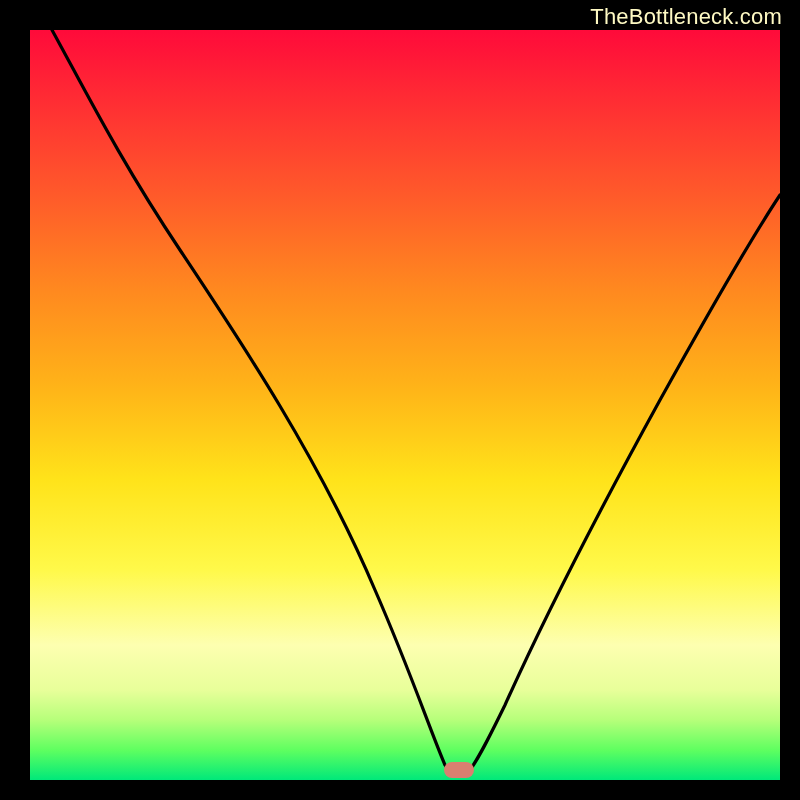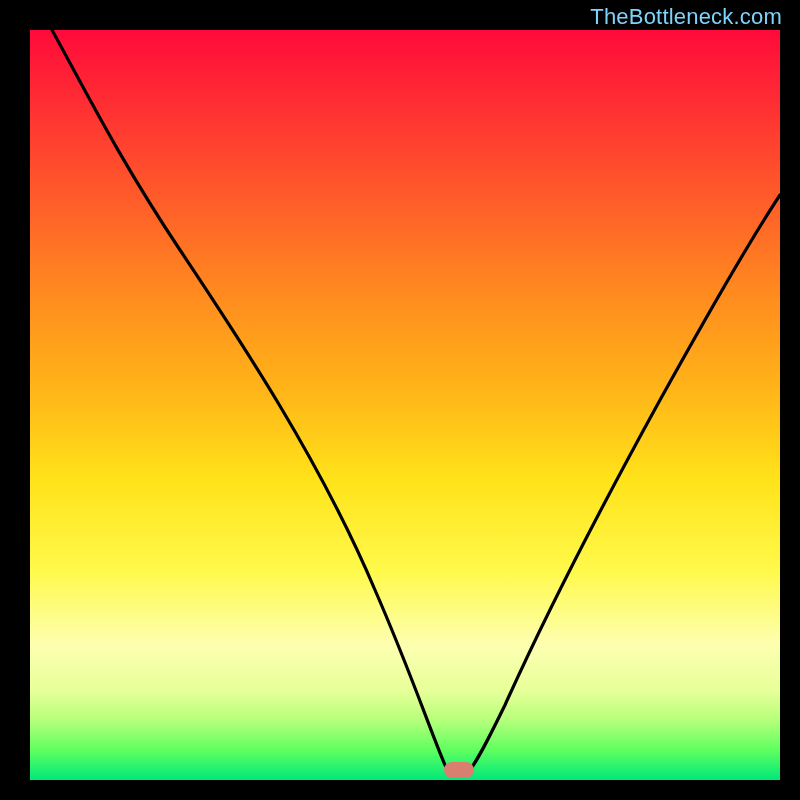--- a/index.html
+++ b/index.html
@@ -37,21 +37,21 @@
       #00e87a 100%
     );
   }
   .watermark {
     position: absolute;
     top: 4px;
     right: 18px;
     font-family: Arial, Helvetica, sans-serif;
     font-size: 22px;
     letter-spacing: 0.2px;
-    color: #7dd3fc;
+    color: #fef9c3;
     font-weight: 500;
     user-select: none;
   }
   .marker {
     position: absolute;
     width: 30px;
     height: 16px;
     background: #d97f70;
     border-radius: 8px;
   }

